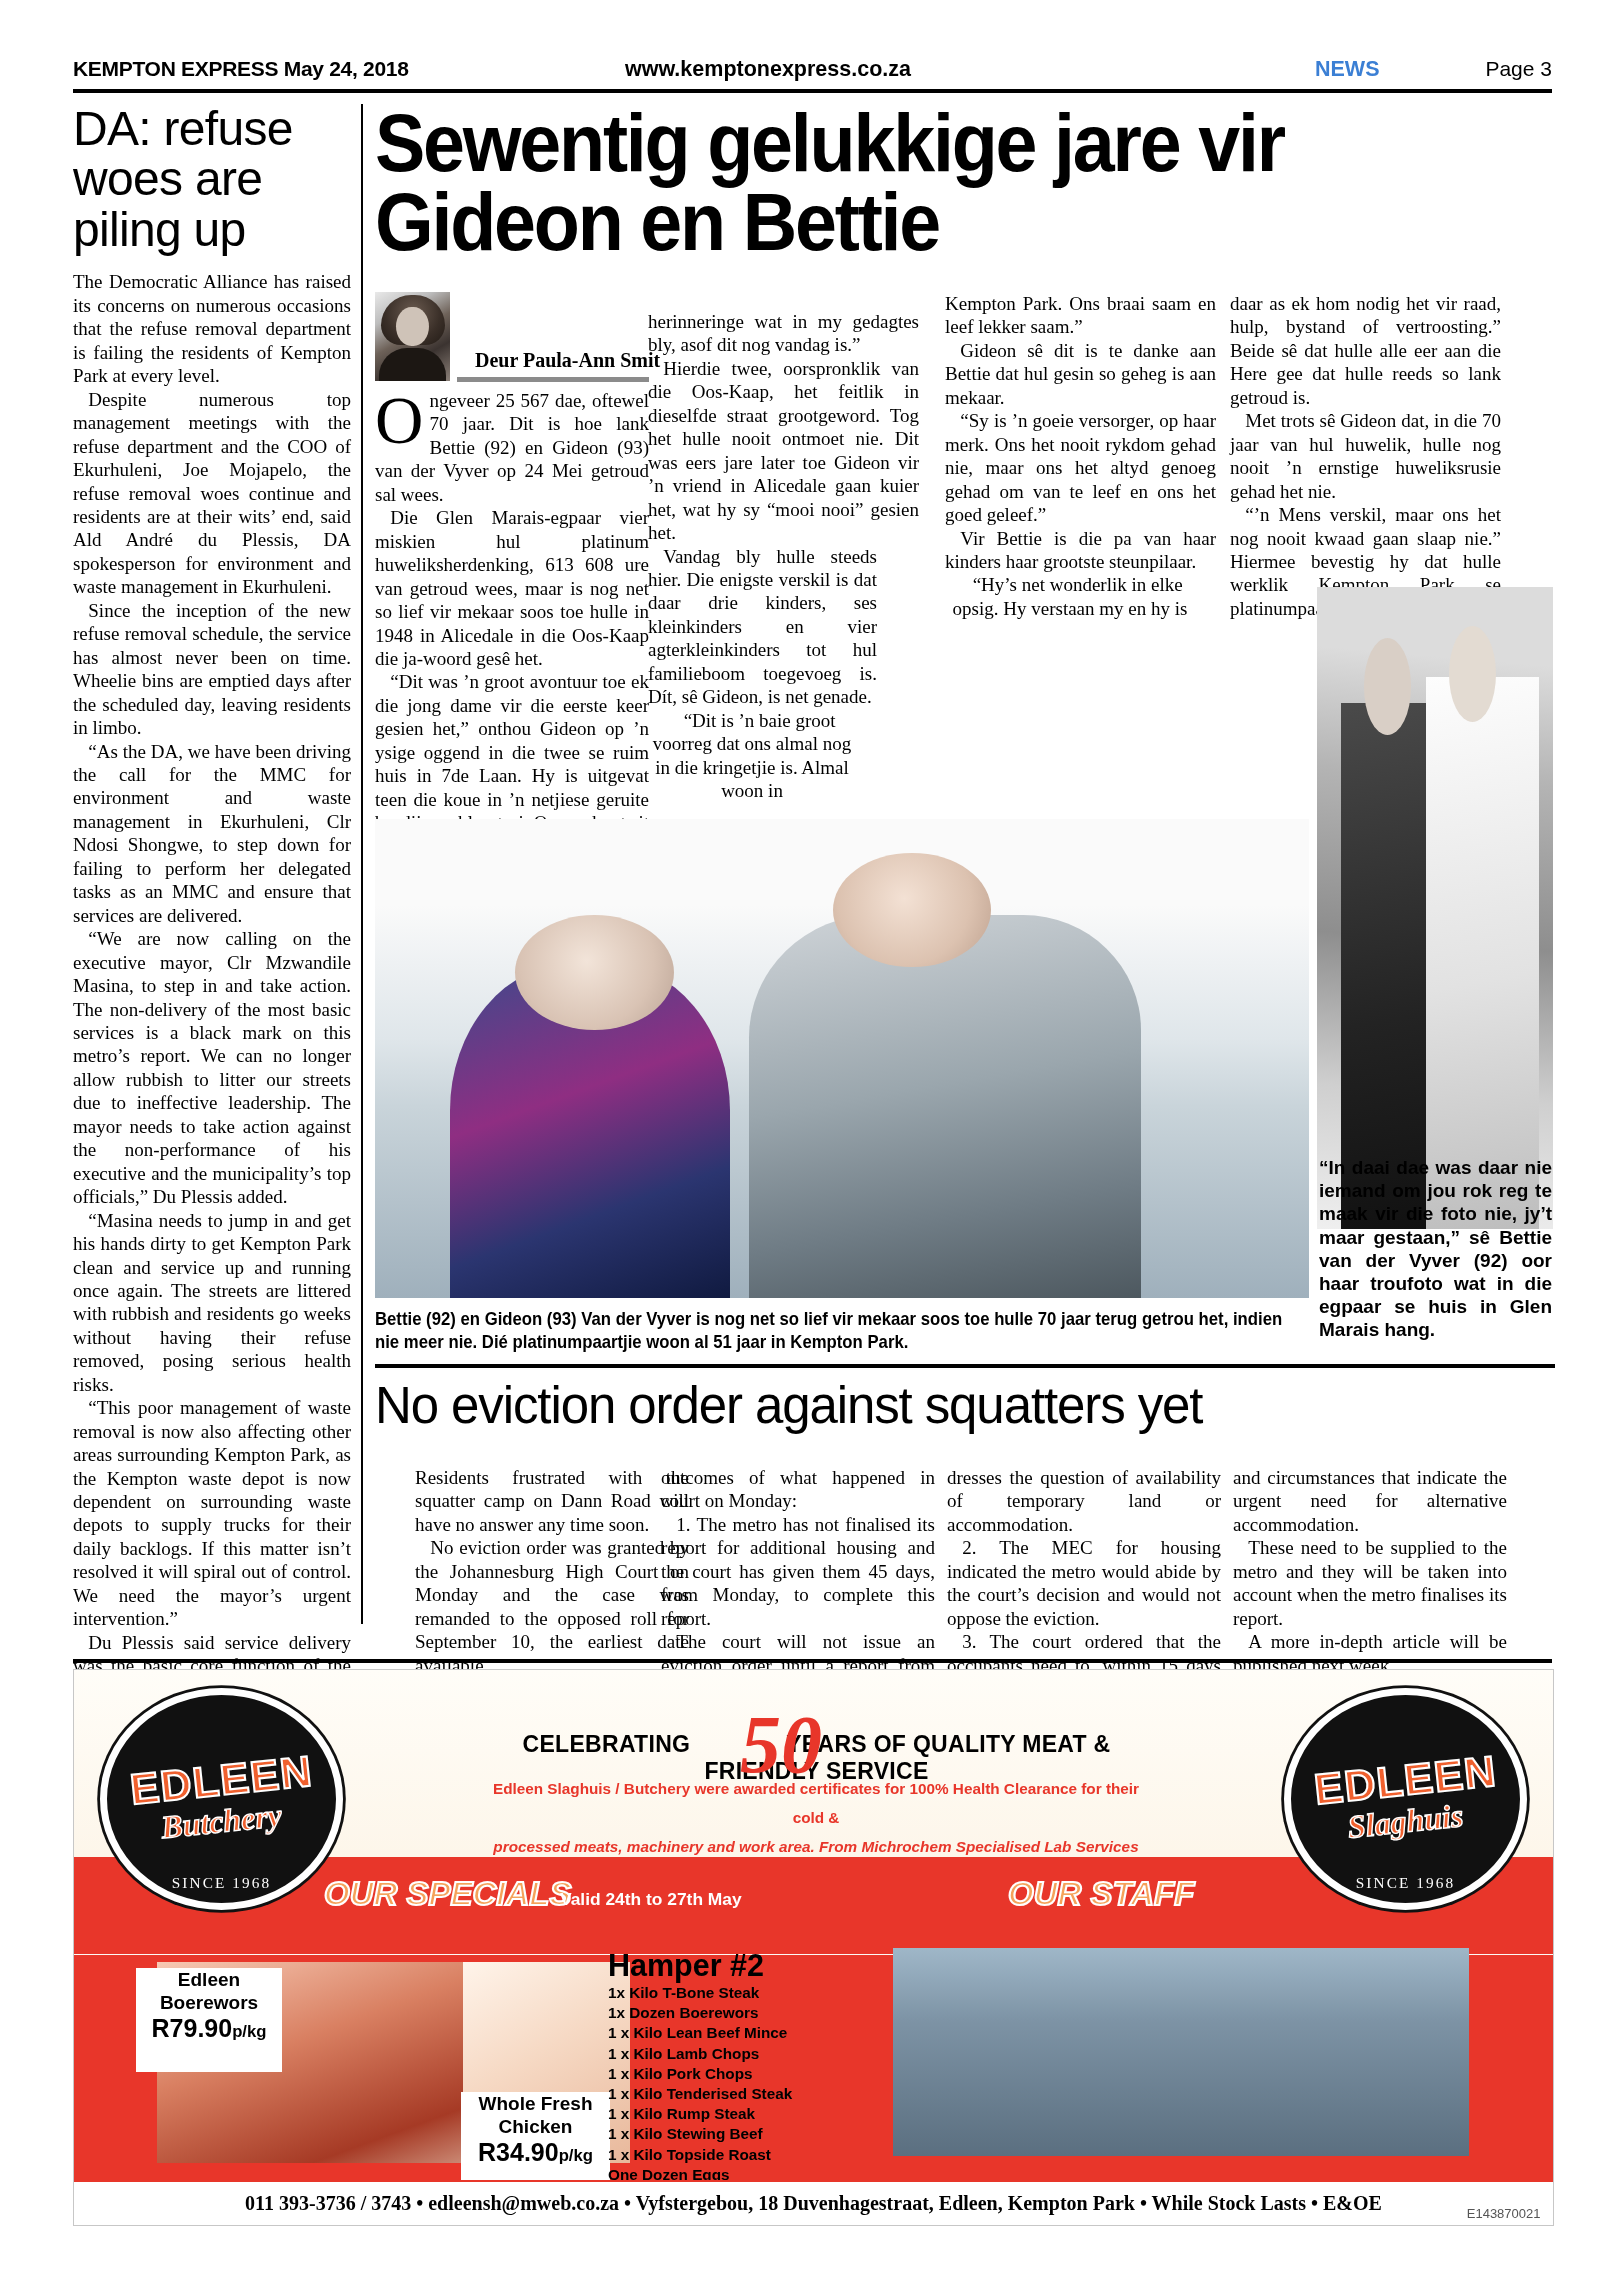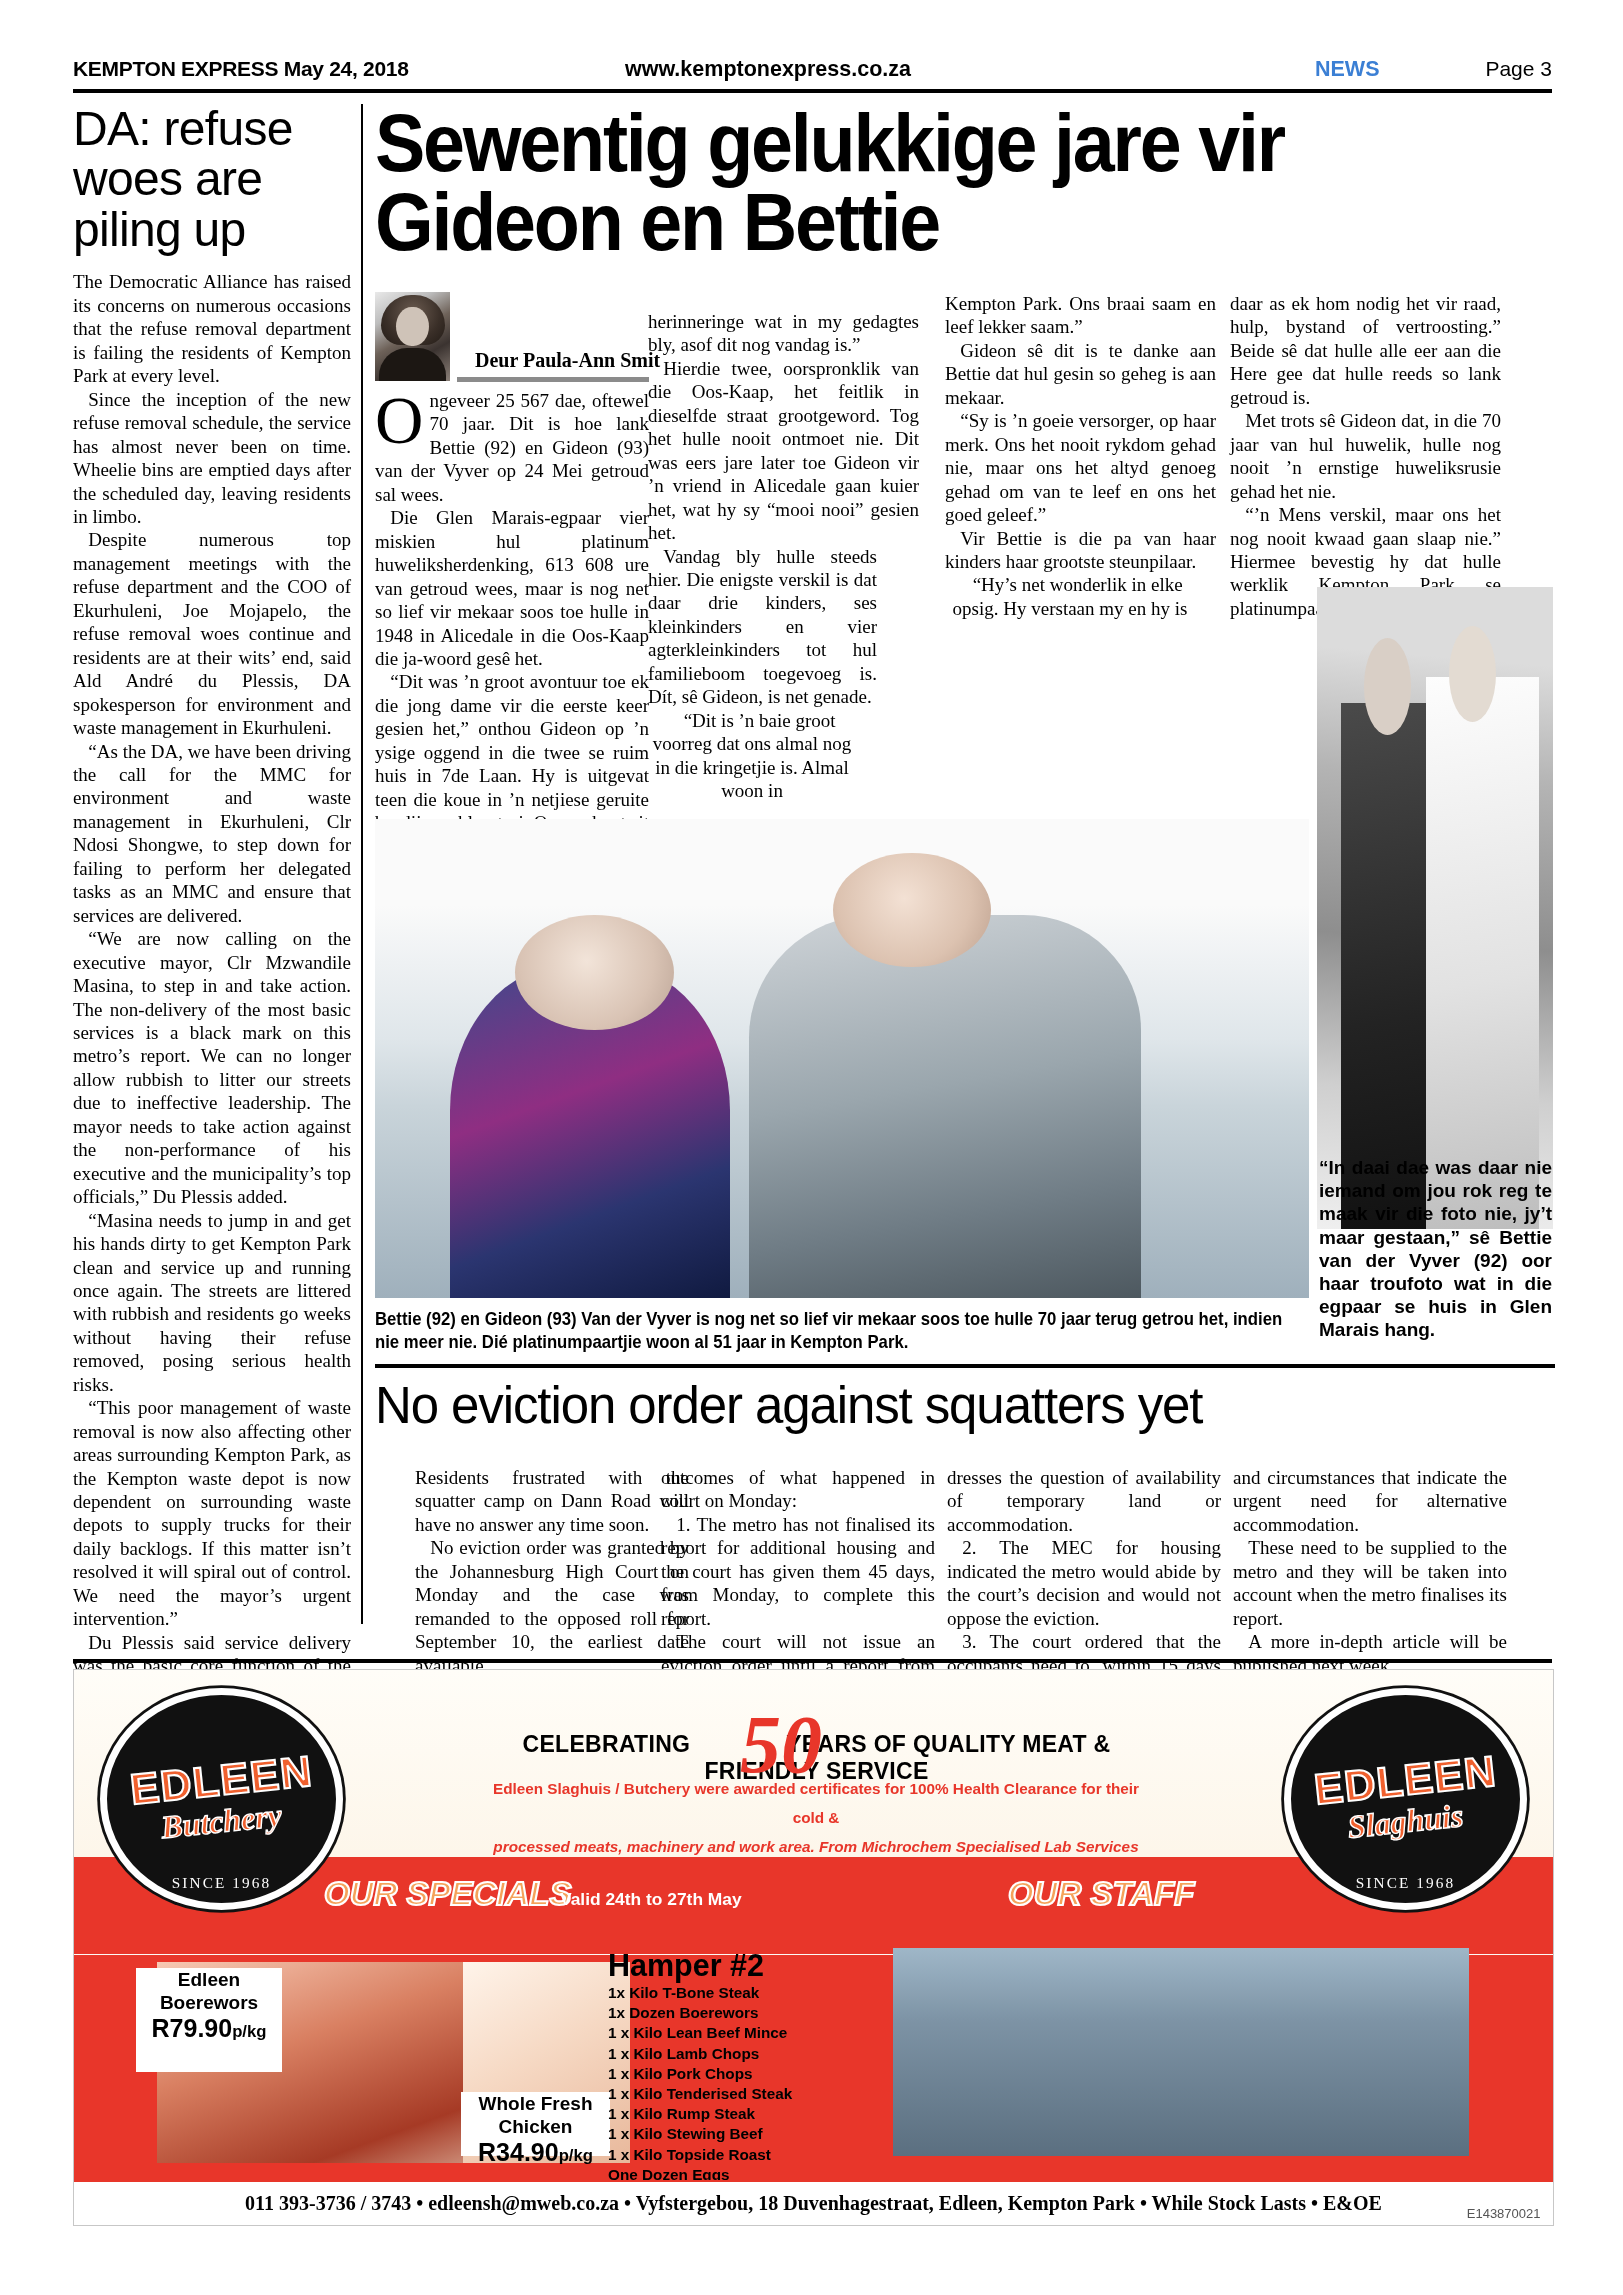--- a/index.html
+++ b/index.html
@@ -156,22 +156,22 @@
     <div class="mh-url">www.kemptonexpress.co.za</div>
     <div class="mh-news">NEWS</div>
     <div class="mh-page">Page 3</div>
   </div>
   <div class="mh-rule"></div>
 
   <div class="rail">
     <div class="rail-hd">DA: refuse woes are piling up</div>
     <div class="rail-body">
       <p class="first">The Democratic Alliance has raised its concerns on numerous occasions that the refuse removal department is failing the residents of Kempton Park at every level.</p>
+      <p>Despite numerous top management meetings with the refuse department and the COO of Ekurhuleni, Joe Mojapelo, the refuse removal woes continue and residents are at their wits’ end, said Ald André du Plessis, DA spokesperson for environment and waste management in Ekurhuleni.</p>
       <p>Since the inception of the new refuse removal schedule, the service has almost never been on time. Wheelie bins are emptied days after the scheduled day, leaving residents in limbo.</p>
-      <p>Despite numerous top management meetings with the refuse department and the COO of Ekurhuleni, Joe Mojapelo, the refuse removal woes continue and residents are at their wits’ end, said Ald André du Plessis, DA spokesperson for environment and waste management in Ekurhuleni.</p>
       <p>“As the DA, we have been driving the call for the MMC for environment and waste management in Ekurhuleni, Clr Ndosi Shongwe, to step down for failing to perform her delegated tasks as an MMC and ensure that services are delivered.</p>
       <p>“We are now calling on the executive mayor, Clr Mzwandile Masina, to step in and take action. The non-delivery of the most basic services is a black mark on this metro’s report. We can no longer allow rubbish to litter our streets due to ineffective leadership. The mayor needs to take action against the non-performance of his executive and the municipality’s top officials,” Du Plessis added.</p>
       <p>“Masina needs to jump in and get his hands dirty to get Kempton Park clean and service up and running once again. The streets are littered with rubbish and residents go weeks without having their refuse removed, posing serious health risks.</p>
       <p>“This poor management of waste removal is now also affecting other areas surrounding Kempton Park, as the Kempton waste depot is now dependent on surrounding waste depots to supply trucks for their daily backlogs. If this matter isn’t resolved it will spiral out of control. We need the mayor’s urgent intervention.”</p>
       <p>Du Plessis said service delivery was the basic core function of the municipality and failure to execute its basic function was a clear indication that the ANC-led metro did not have its residents’ best interests at heart.</p>
     </div>
   </div>
 
   <div class="vrule" style="left:361px; top:104px; height:1520px;"></div>
 
@@ -299,21 +299,21 @@
     <div class="chicken-img"></div>
     <div class="staff-img"></div>
 
     <div class="prod-card pc1" style="left:62px; top:298px; width:146px; height:104px; background:#fff; border:none;">
       <div class="card-txt">Edleen Boerewors</div>
       <div class="card-price">
         <span style="font-size:25px;">R79.90</span><span>p/kg</span>
       </div>
     </div>
 
-    <div class="prod-card pc2" style="left:387px; top:422px; width:149px; height:64px; background:#fff; border:none;">
+    <div class="prod-card pc2" style="left:387px; top:422px; width:149px; height:90px; background:#fff; border:none;">
       <div class="card-txt">Whole Fresh Chicken</div>
       <div class="card-price">
         <span style="font-size:25px;">R34.90</span><span>p/kg</span>
       </div>
     </div>
 
     <div class="hamper">
       <div class="hamper-t">Hamper #2</div>
       <div class="hamper-l">
         <div>1x Kilo T-Bone Steak</div>

